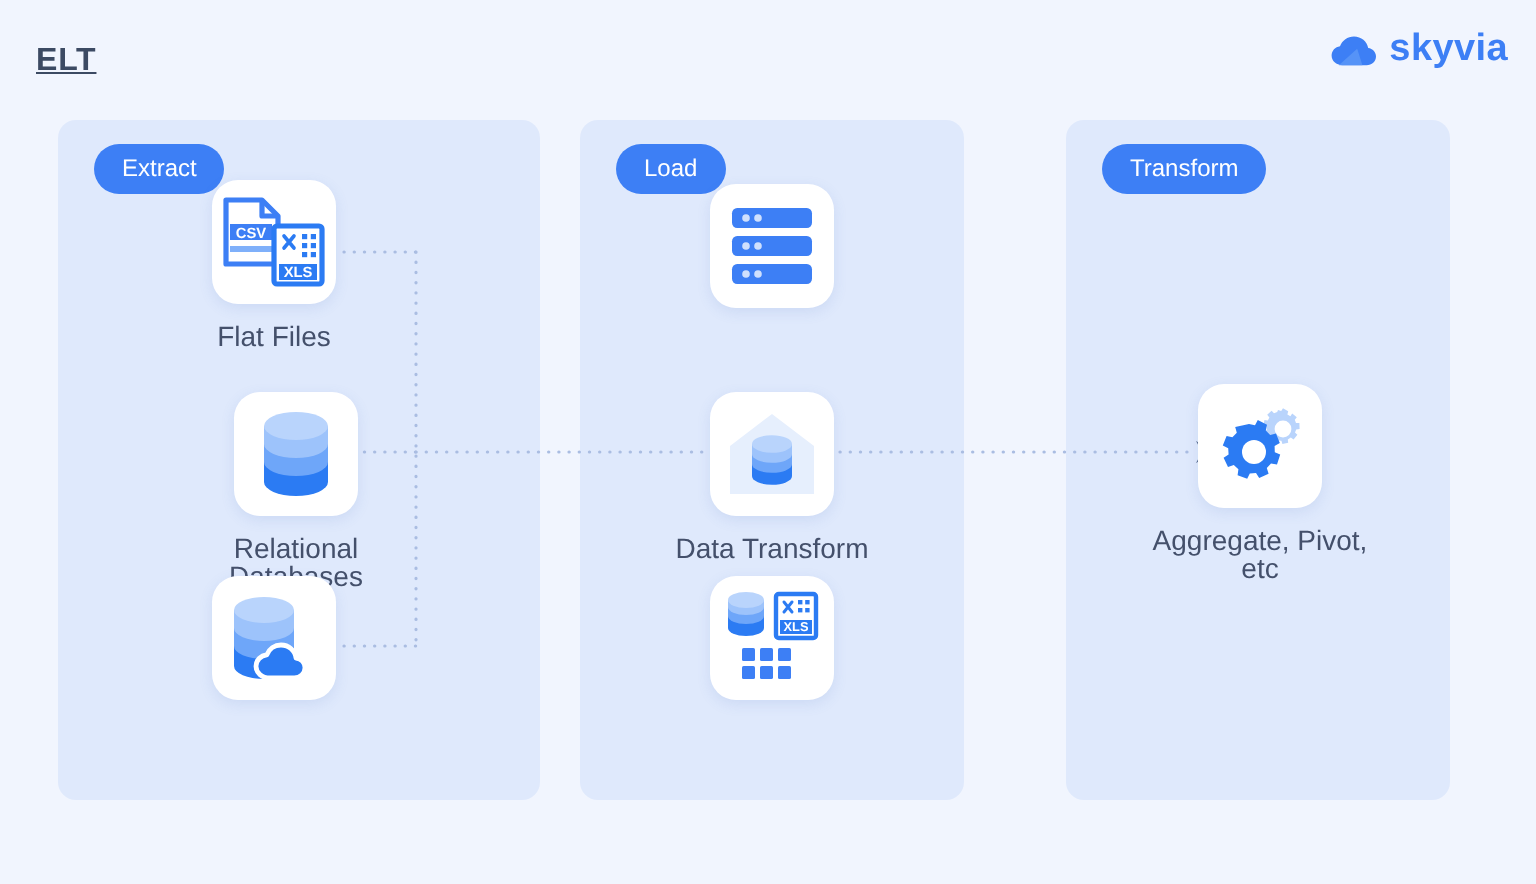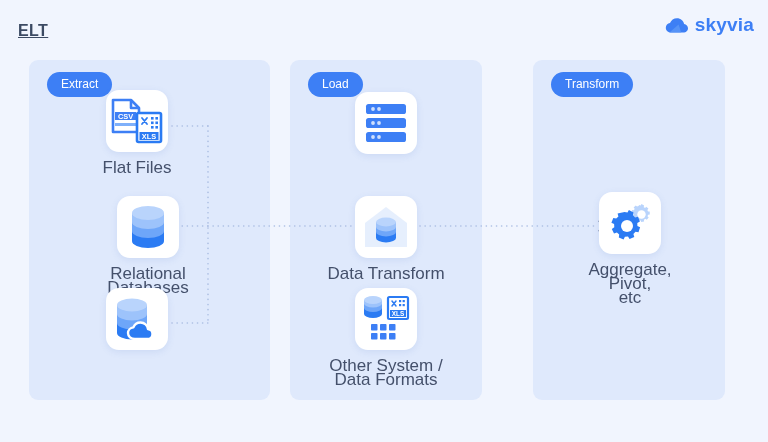--- a/index.html
+++ b/index.html
@@ -80,21 +80,21 @@
     margin: 0 auto;
     background: #ffffff;
     border-radius: 13px;
     box-shadow: 0 2px 7px rgba(80,115,190,0.13);
     display: flex;
     align-items: center;
     justify-content: center;
   }
   .node .caption {
     margin-top: 9px;
-    font-size: 17px;
+    font-size: 14px;
     line-height: 14px;
     color: #44506b;
     white-space: pre-line;
   }
 
   
   #node-flat-files          { left: 137px; top: 90px; }
   #node-relational-databases{ left: 148px; top: 196px; }
   #node-saas-cloud-data     { left: 137px; top: 288px; }
   
@@ -282,22 +282,20 @@
       <g fill="#3d7ff5">
         <rect x="9" y="29" width="6.5" height="6.5" rx="0.8"></rect>
         <rect x="18" y="29" width="6.5" height="6.5" rx="0.8"></rect>
         <rect x="27" y="29" width="6.5" height="6.5" rx="0.8"></rect>
         <rect x="9" y="38" width="6.5" height="6.5" rx="0.8"></rect>
         <rect x="18" y="38" width="6.5" height="6.5" rx="0.8"></rect>
         <rect x="27" y="38" width="6.5" height="6.5" rx="0.8"></rect>
       </g>
     </svg>
   </div>
-  <div class="caption">Other System /
-Data Formats</div>
 </div>
 
 <div class="node" id="node-transform-ops">
   <div class="tile">
     <svg width="46" height="44" viewBox="0 0 46 44">
 
       <g fill="#b9d4fc">
         <path d="M32 4 l1.6.5.9-1.4 2.6 1.5-.4 1.6 1.5.9.9-1.4 2.3 1.9-1 1.3.6 1.6h1.7l.1 3-1.7.2-.6 1.6 1.2 1.1-1.9 2.3-1.4-.9-1.5.9.2 1.7-2.9.6-.5-1.6-1.7-.1-.8 1.5-2.7-1.3.6-1.6-1.2-1.2-1.5.8-1.4-2.6 1.4-.9-.1-1.7-1.6-.4.5-2.9 1.7.2.8-1.5-1.1-1.3 2.2-2 1.2 1.2 1.6-.6z"></path>
       </g>
       <circle cx="34.5" cy="13.5" r="4.2" fill="#ffffff"></circle>

